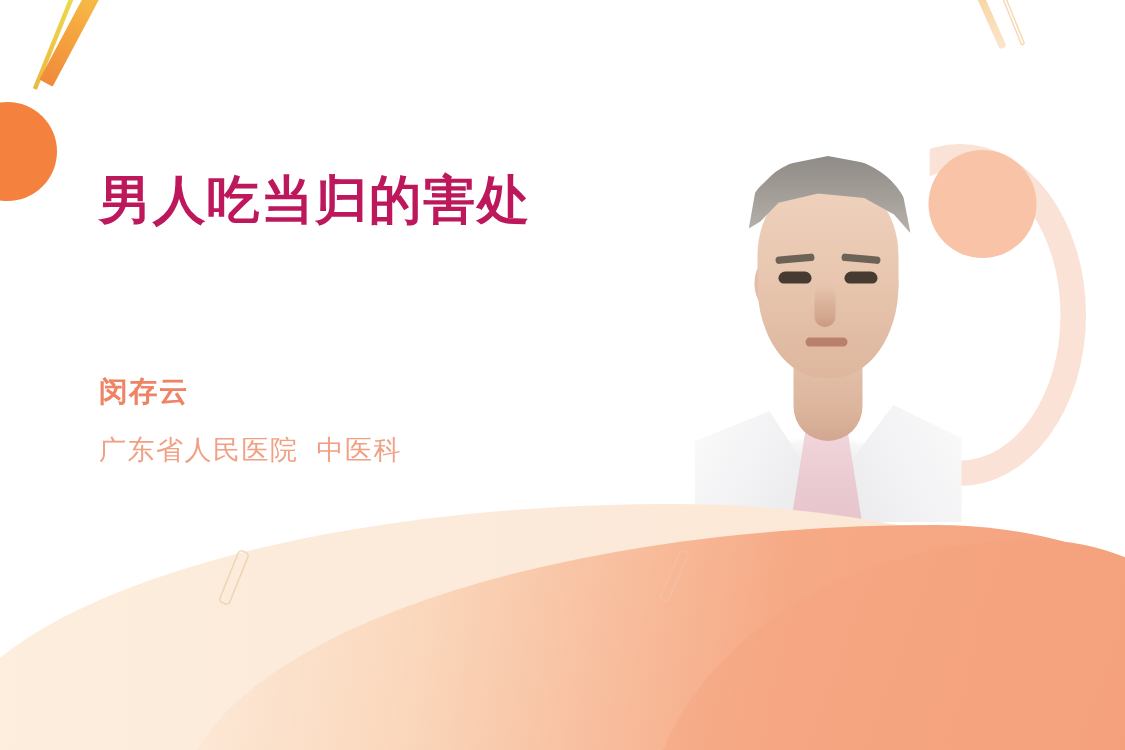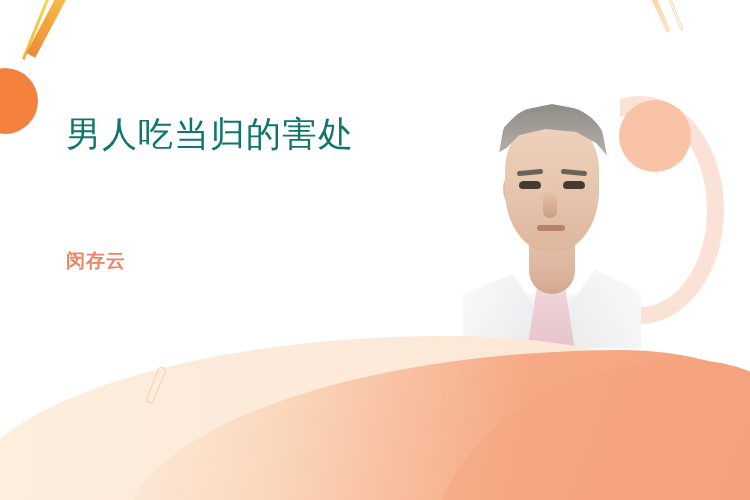--- a/index.html
+++ b/index.html
@@ -214,22 +214,22 @@
 
   
   #text-block {
     position: absolute;
     left: 66px; top: 112px;
     width: 360px;
   }
   #title {
     font-size: 35px;
     line-height: 1.25;
-    font-weight: 400;
-    color: #0f766e;
+    font-weight: 700;
+    color: #be185d;
     letter-spacing: 1px;
     margin: 0;
     white-space: nowrap;
   }
   #byline {
     position: absolute;
     left: 66px; top: 248px;
     display: flex;
     align-items: flex-start;
     gap: 14px;
@@ -305,14 +305,18 @@
   <div class="deco" id="outline-stripe-b"></div>
 
   <div id="text-block">
     <h1 id="title">男人吃当归的害处</h1>
   </div>
 
   <div id="byline">
     <span id="doctor-name">闵存云</span>
   </div>
 
+  <div id="affiliation">
+    <span id="hospital">广东省人民医院</span>
+    <span id="department">中医科</span>
+  </div>
 
 </div>
 
 </body></html>

